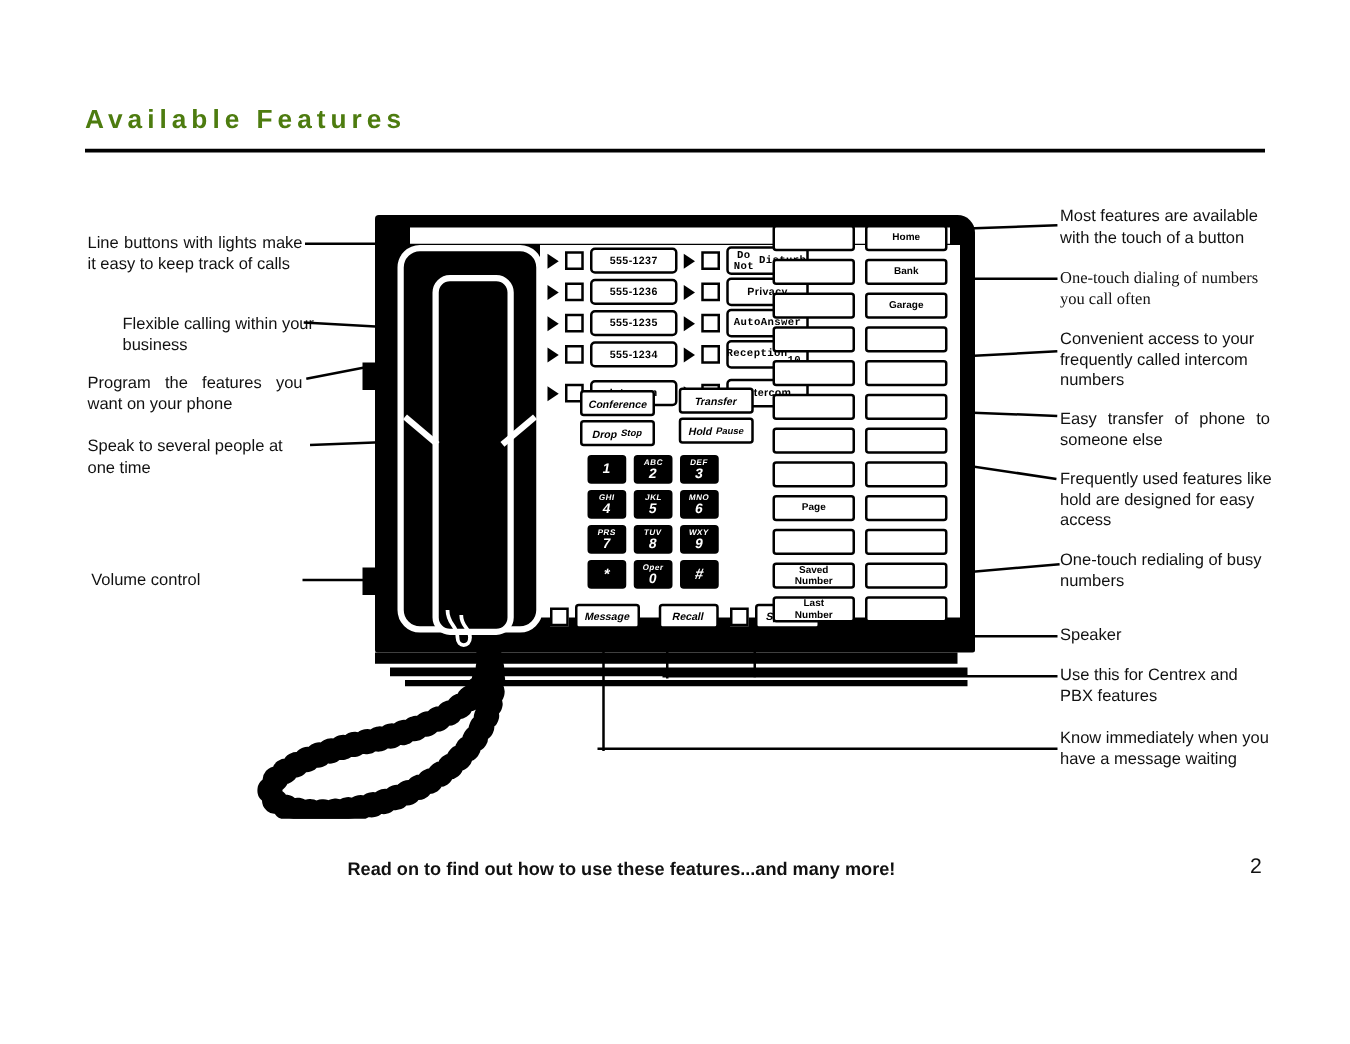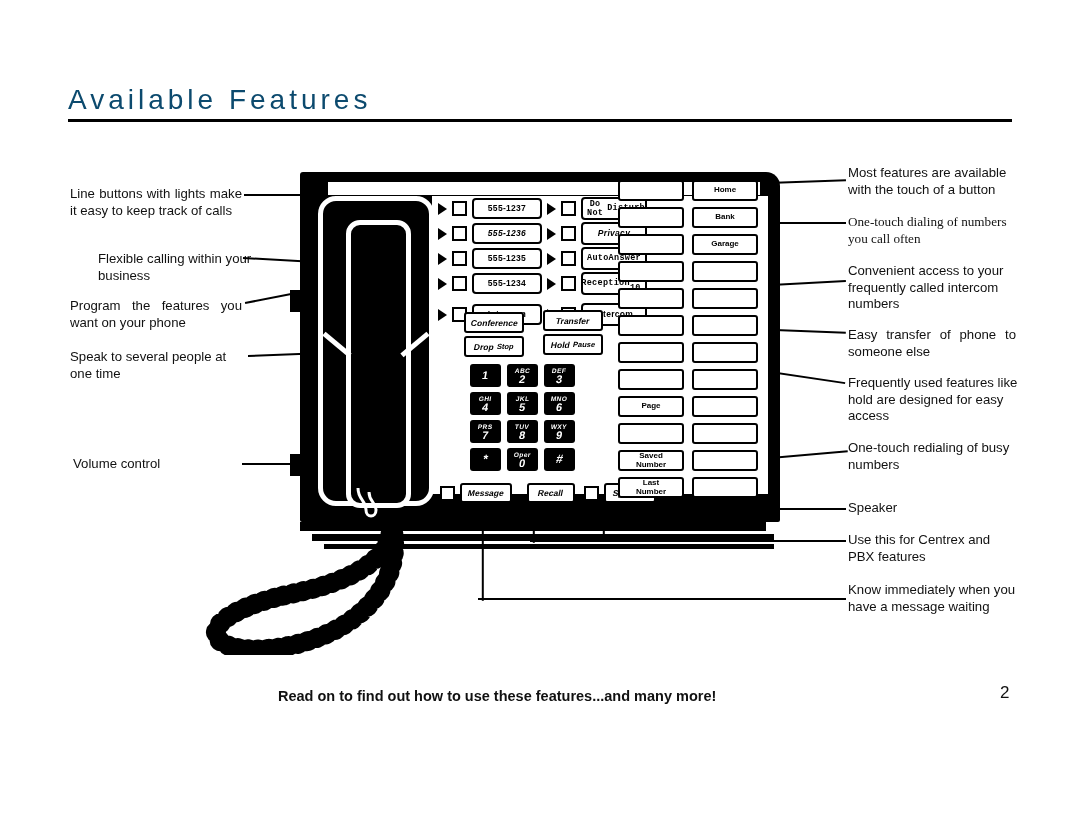--- a/index.html
+++ b/index.html
@@ -1,22 +1,22 @@
 <!DOCTYPE html>
 <html><head>
 <meta charset="utf-8">
 <style>
   html,body{margin:0;padding:0;background:#ffffff;}
   body{width:1080px;height:835px;position:relative;overflow:hidden;
        font-family:"Liberation Sans", sans-serif;color:#000;}
   .page{position:absolute;inset:0;}
 
   
-  .title{position:absolute;left:68px;top:84px;font-size:28px;letter-spacing:4px;
-         font-weight:400;color:#0c4a6e;white-space:nowrap;}
+  .title{position:absolute;left:68px;top:84px;font-size:21px;letter-spacing:4px;
+         font-weight:700;color:#4d7c0f;white-space:nowrap;}
   .title-rule{position:absolute;left:68px;top:119px;width:944px;height:3px;background:#000;}
 
   
   .callout{position:absolute;font-size:13.2px;line-height:16.5px;color:#111;}
   .callout.left{text-align:left;}
   .callout.just{text-align:justify;}
   .callout.right-col{text-align:left;}
 
   
   .lead{position:absolute;background:#000;height:1.6px;transform-origin:0 50%;}
@@ -174,21 +174,21 @@
       <span class="led"></span>
       <span class="keylabel w1">555-1237</span>
       <span class="tri"></span>
       <span class="led"></span>
       <span class="keylabel w2 two">
         <b>Do Not</b>
         <b>Disturb</b>
       </span>
     </div>
 
-    <div class="lbl-row" style="left:138px;top:50px;font-style:italic;">
+    <div class="lbl-row" style="left:138px;top:50px;">
       <span class="tri"></span>
       <span class="led"></span>
       <span class="keylabel w1">555-1236</span>
       <span class="tri"></span>
       <span class="led"></span>
       <span class="keylabel w2">Privacy</span>
     </div>
 
     <div class="lbl-row" style="left:138px;top:75px;">
       <span class="tri"></span>

